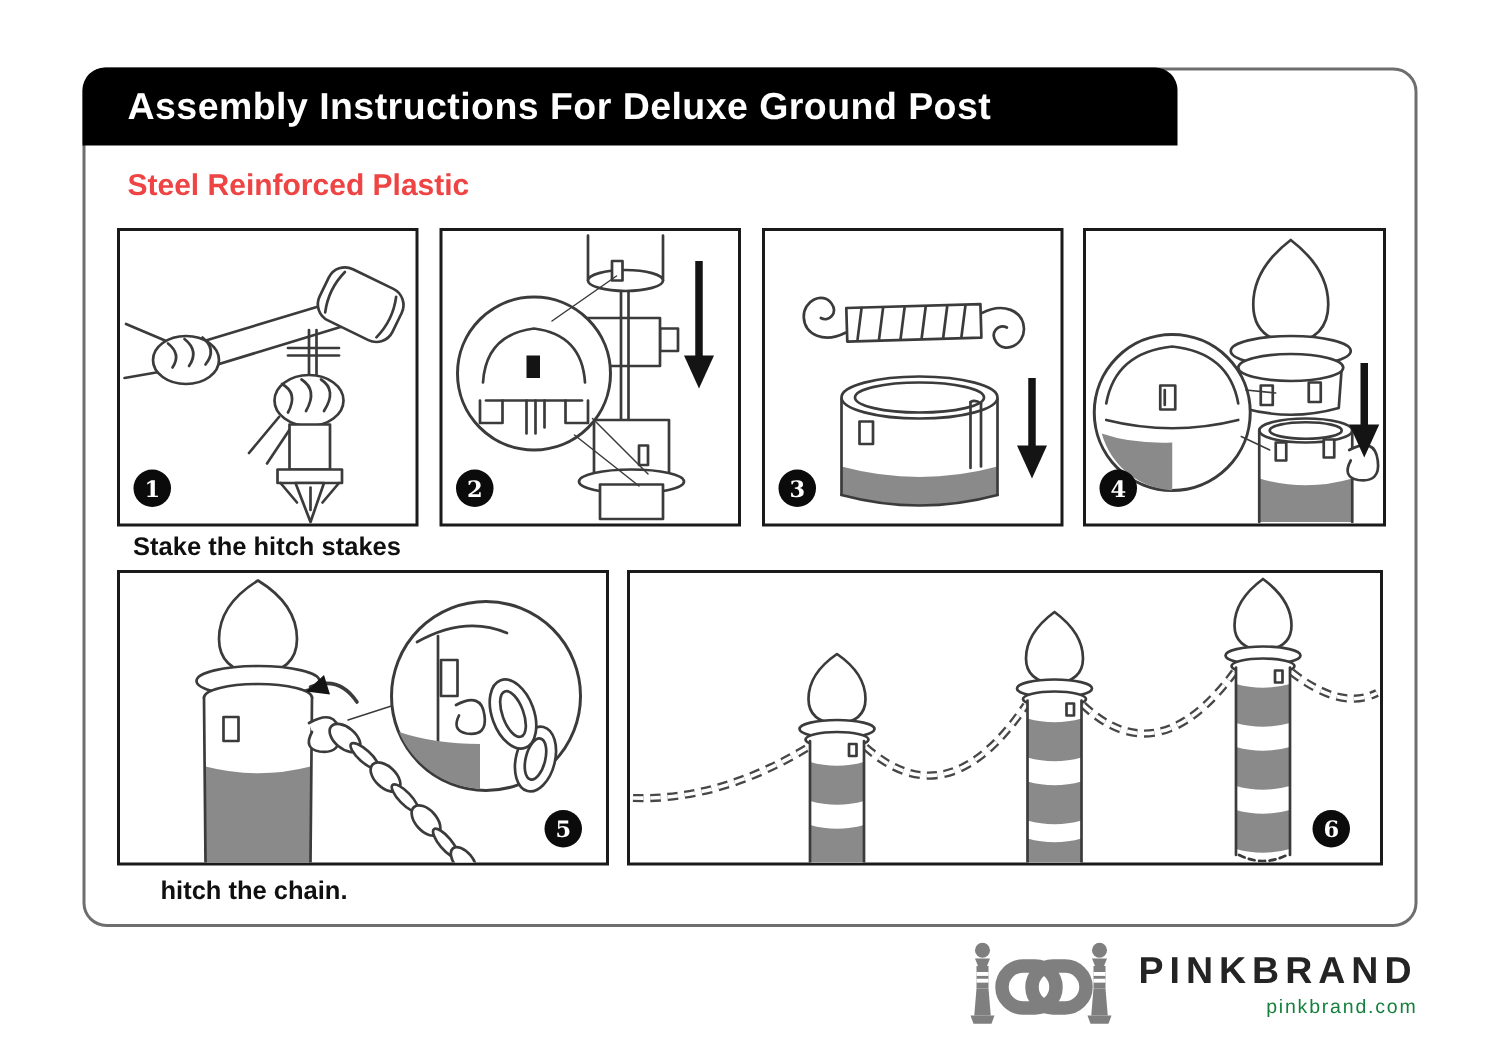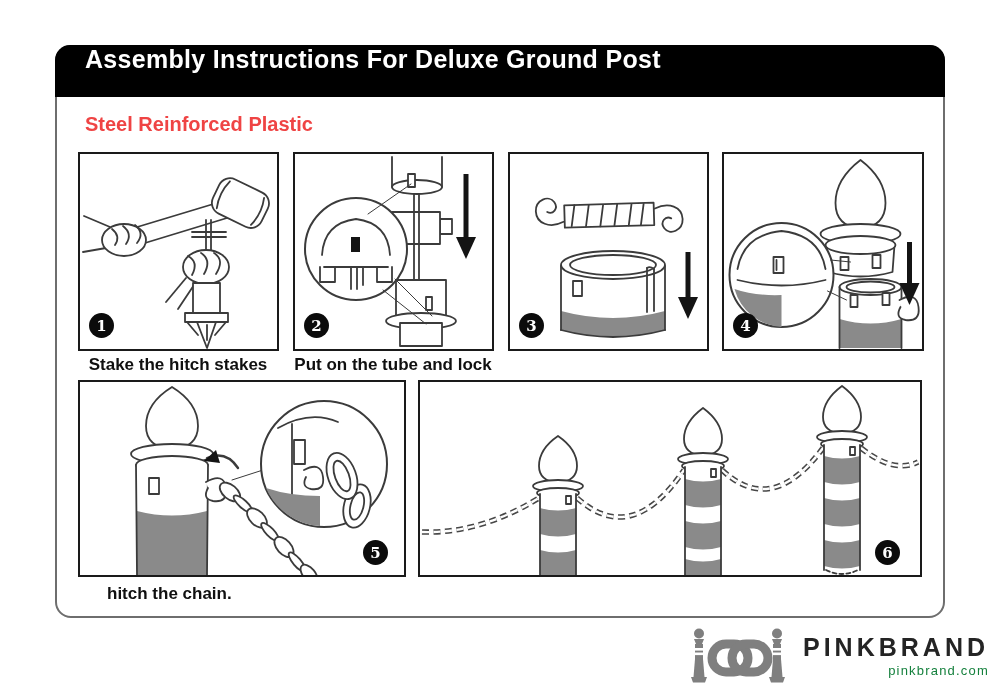--- a/index.html
+++ b/index.html
@@ -2,22 +2,22 @@
 <html><head>
 <meta charset="utf-8">
 <style>
   html,body{margin:0;padding:0;background:#fff;}
   .page{position:relative;width:1000px;height:698px;background:#ffffff;
         font-family:"Liberation Sans",sans-serif;overflow:hidden;}
 
   
   .sheet{position:absolute;left:55px;top:45px;width:890px;height:573px;
          border:2px solid #6e6e6e;border-radius:16px;background:#fff;box-sizing:border-box;}
-  .header{position:absolute;left:-2px;top:-2px;width:890px;height:52px;background:#000;
-          border-radius:15px 15px 0 0;display:flex;padding-left:30px;box-sizing:border-box;}
+  .header{position:absolute;left:-2px;top:-2px;width:730px;height:52px;background:#000;
+          border-radius:15px 15px 0 0;display:flex;align-items:center;padding-left:30px;box-sizing:border-box;}
   .header h1{color:#fff;font-size:25px;font-weight:bold;margin:0;letter-spacing:.3px;}
   .subtitle{position:absolute;left:28px;top:66px;font-size:20px;font-weight:bold;color:#ef4444;}
 
   
   .panel{position:absolute;border:2px solid #1a1a1a;background:#fff;box-sizing:border-box;}
   .p1{left:21px;top:105px;width:201px;height:199px;}
   .p2{left:236px;top:105px;width:201px;height:199px;}
   .p3{left:451px;top:105px;width:201px;height:199px;}
   .p4{left:665px;top:105px;width:202px;height:199px;}
   .p5{left:21px;top:333px;width:328px;height:197px;}
@@ -46,21 +46,21 @@
   .fillw{fill:#fff;}
   .fillg{fill:#8a8a8a;stroke:none;}
   .fillb{fill:#141414;stroke:none;}
   .thick{stroke:#141414;stroke-width:5;fill:none;}
   .thin{stroke-width:1;}
   .chain{stroke:#474747;stroke-width:5.5;fill:none;stroke-dasharray:7 4.5;}
   .chainw{stroke:#fff;stroke-width:2.4;fill:none;stroke-dasharray:7 4.5;}
 
   
   .footer{position:absolute;left:0;top:626px;width:945px;display:flex;justify-content:flex-end;
-          align-items:center;gap:12px;padding-left:44px;}
+          align-items:center;gap:12px;}
   .brandcol{display:flex;flex-direction:column;align-items:flex-end;}
   .brand-name{font-size:25px;font-weight:700;letter-spacing:4px;color:#242424;line-height:1.1;}
   .brand-site{font-size:13px;color:#15803d;letter-spacing:1.2px;margin-top:1px;}
 </style>
 </head>
 <body>
 
 <div class="page">
   <div class="sheet">
 
@@ -134,21 +134,20 @@
           <path class="art" d="M62 113 v22"></path>
           <path class="art" d="M68 113 v18"></path>
         <path class="art thin" d="M73 60 L116 30"></path>
         <path class="art thin" d="M100 125 L137 162"></path>
           <path class="art thin" d="M88 136 L131 170"></path>
       </svg>
       <div class="badge bl">
           <span>2</span>
         </div>
     </div>
-    <div class="caption capc cap2">Put on the tube and lock</div>
 
     <div class="panel p3">
       <svg class="fig" viewBox="0 0 197 195">
         <g transform="rotate(-12 100 60)">
           <path class="art fillw" d="M57 42 L145 58 L141 80 L53 64 Z"></path>
           <path class="art" d="M67 44 l-7 20"></path>
             <path class="art" d="M81 47 l-7 20"></path>
             <path class="art" d="M95 50 l-7 20"></path>
           <path class="art" d="M109 52 l-7 20"></path>
             <path class="art" d="M123 55 l-7 20"></path>

